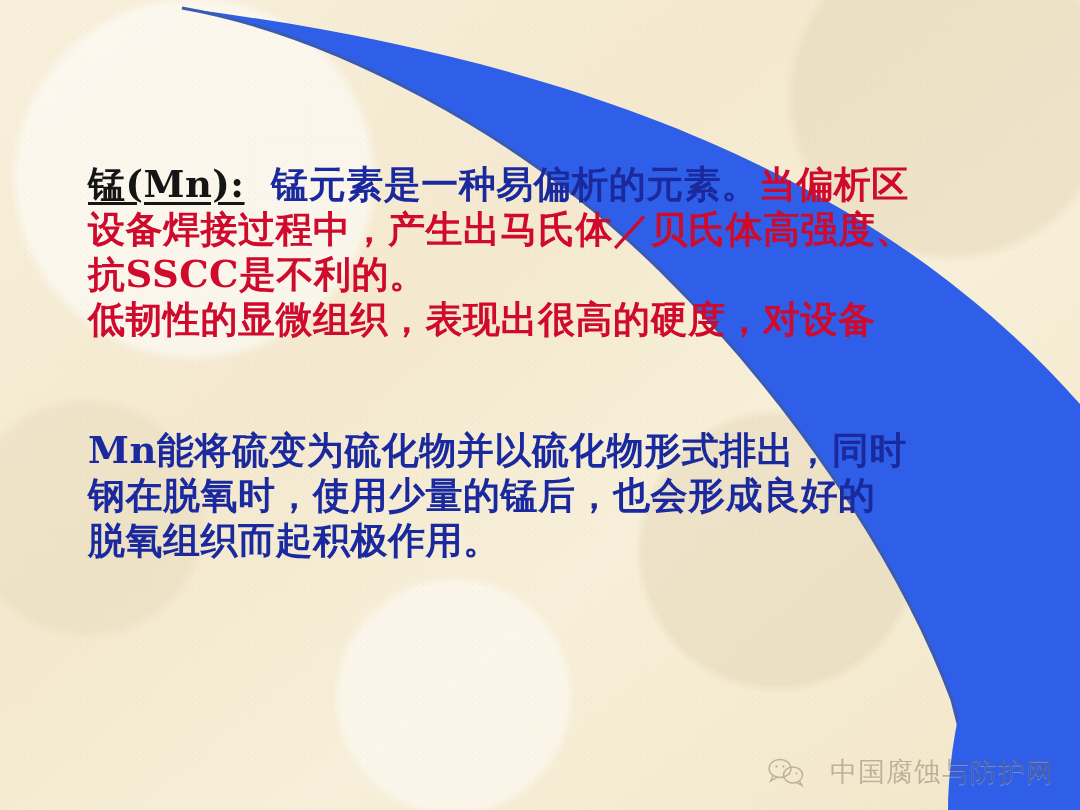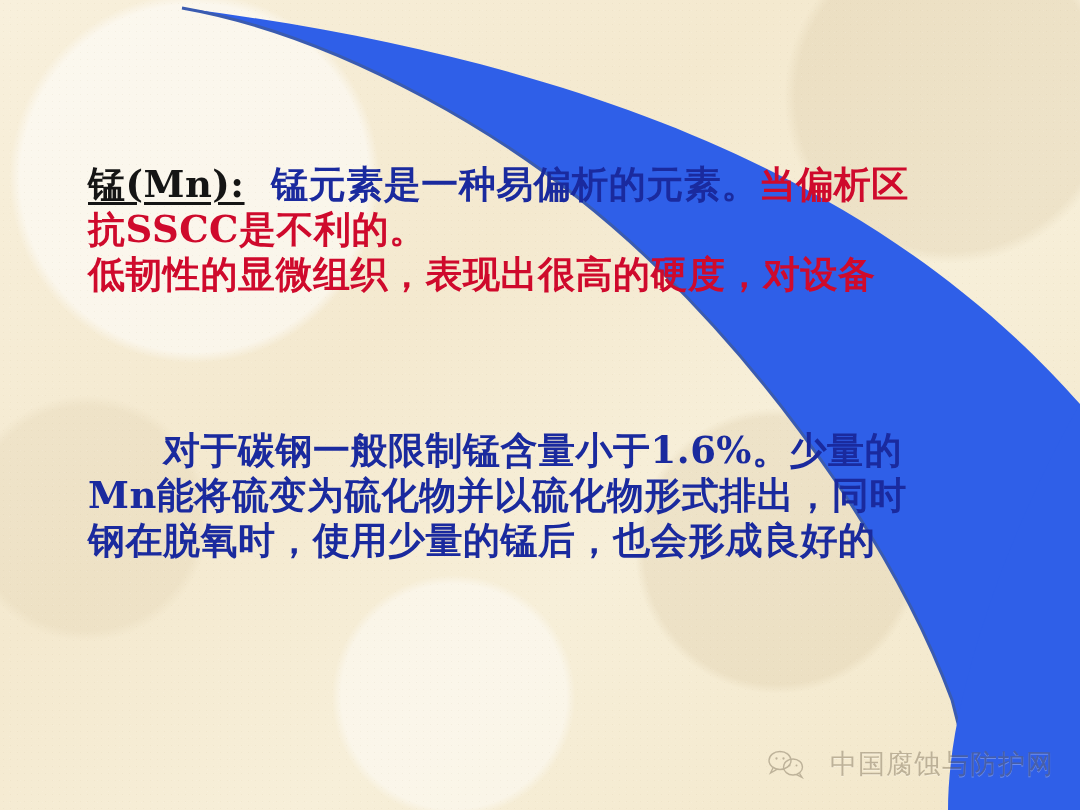--- a/index.html
+++ b/index.html
@@ -46,21 +46,21 @@
   .blk{color:#151515;}
   .red{color:#cf0a2c;}
   .blu{color:#1a2a9e;}
   .ul{text-decoration:underline;text-underline-offset:5px;text-decoration-thickness:3px;}
 
   #p1{top:162px;}
   #p2{top:428px;}
 
   
   #watermark{
-    position:absolute;right:26px;bottom:28px;
+    position:absolute;right:26px;bottom:20px;
     display:flex;align-items:center;gap:24px;
     opacity:.40;
   }
   #wm-text{
     font-family:"DejaVu Sans","Liberation Sans",sans-serif;
     font-size:27px;font-weight:400;color:#6d604a;letter-spacing:1px;
     text-shadow:0 1px 0 rgba(255,255,255,.7);
   }
   #wm-icon{width:40px;height:30px;display:block;}
 </style>
@@ -90,36 +90,39 @@
              L 1080 810 Z" fill="#2f5fe8"></path>
   </svg>
 
   <div id="textblock">
 
     <div class="para" id="p1">
       <div class="line">
         <span class="seg blk ul">锰(Mn):</span><span class="seg blu">  锰元素是一种易偏析的元素。</span><span class="seg red">当偏析区</span>
       </div>
       <div class="line">
+        <span class="seg red">设备焊接过程中，产生出马氏体／贝氏体高强度、</span>
+      </div>
+      <div class="line">
         <span class="seg red">抗SSCC是不利的。</span>
       </div>
       <div class="line">
         <span class="seg red">低韧性的显微组织，表现出很高的硬度，对设备</span>
       </div>
     </div>
 
     <div class="para" id="p2">
       <div class="line">
-        <span class="seg blu">　　对于碳钢一般限制锰含量小于1.6%。</span><span class="seg blu">少量的</span>
-      </div>
-      <div class="line">
         <span class="seg blu">Mn能将硫变为硫化物并以硫化物形式排出，同时</span>
       </div>
       <div class="line">
         <span class="seg blu">钢在脱氧时，使用少量的锰后，也会形成良好的</span>
+      </div>
+      <div class="line">
+        <span class="seg blu">脱氧组织而起积极作用。</span>
       </div>
     </div>
 
   </div>
 
   <div id="watermark">
     <svg id="wm-icon" viewBox="0 0 40 30" aria-hidden="true">
       <g fill="none" stroke="#6d604a" stroke-width="1.4">
         <ellipse cx="14" cy="11.5" rx="11" ry="9"></ellipse>
         <path d="M 7 19 L 4.5 24 L 10.5 20.6"></path>

